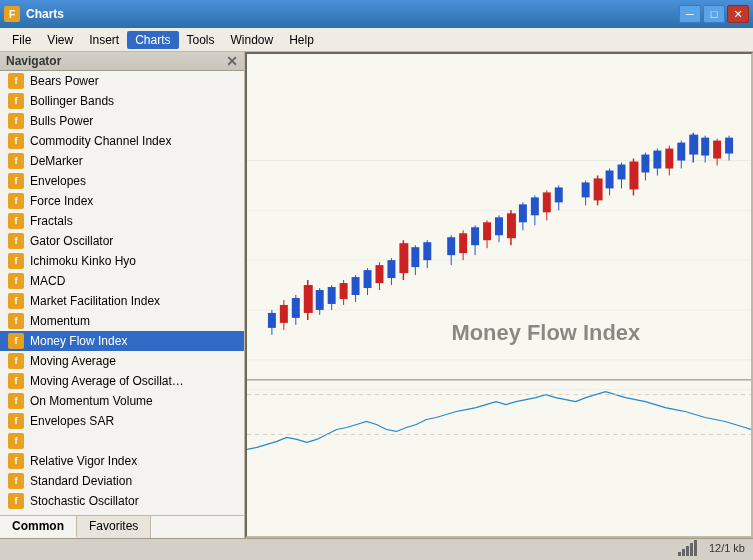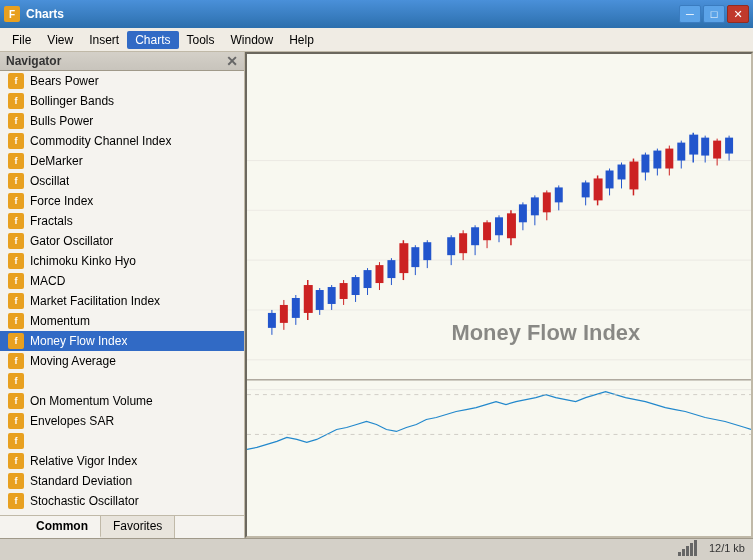--- a/index.html
+++ b/index.html
@@ -149,21 +149,20 @@
     .nav-item-label {
       font-size: 12px;
       overflow: hidden;
       text-overflow: ellipsis;
     }
 
     
     .navigator-tabs {
       border-top: 1px solid #c0b9a8;
       display: flex;
-      padding-left: 24px;
     }
     .nav-tab {
       padding: 3px 12px;
       cursor: pointer;
       font-size: 12px;
       border-right: 1px solid #c0b9a8;
       background: #e8e4dc;
     }
     .nav-tab.active {
       background: #f5f3ef;
@@ -277,21 +276,21 @@
         <div class="nav-item">
           <div class="nav-icon">f</div>
           <span class="nav-item-label">Commodity Channel Index</span>
         </div>
         <div class="nav-item">
           <div class="nav-icon">f</div>
           <span class="nav-item-label">DeMarker</span>
         </div>
         <div class="nav-item">
           <div class="nav-icon">f</div>
-          <span class="nav-item-label">Oscillat</span>
+          <span class="nav-item-label">Envelopes</span>
         </div>
         <div class="nav-item">
           <div class="nav-icon">f</div>
           <span class="nav-item-label">Force Index</span>
         </div>
         <div class="nav-item">
           <div class="nav-icon">f</div>
           <span class="nav-item-label">Fractals</span>
         </div>
         <div class="nav-item">
@@ -317,20 +316,21 @@
         <div class="nav-item selected">
           <div class="nav-icon">f</div>
           <span class="nav-item-label">Money Flow Index</span>
         </div>
         <div class="nav-item">
           <div class="nav-icon">f</div>
           <span class="nav-item-label">Moving Average</span>
         </div>
         <div class="nav-item">
           <div class="nav-icon">f</div>
+          <span class="nav-item-label">Moving Average of Oscillat…</span>
         </div>
         <div class="nav-item">
           <div class="nav-icon">f</div>
           <span class="nav-item-label">On Momentum Volume</span>
         </div>
         <div class="nav-item">
           <div class="nav-icon">f</div>
           <span class="nav-item-label">Envelopes SAR</span>
         </div>
         <div class="nav-item">

